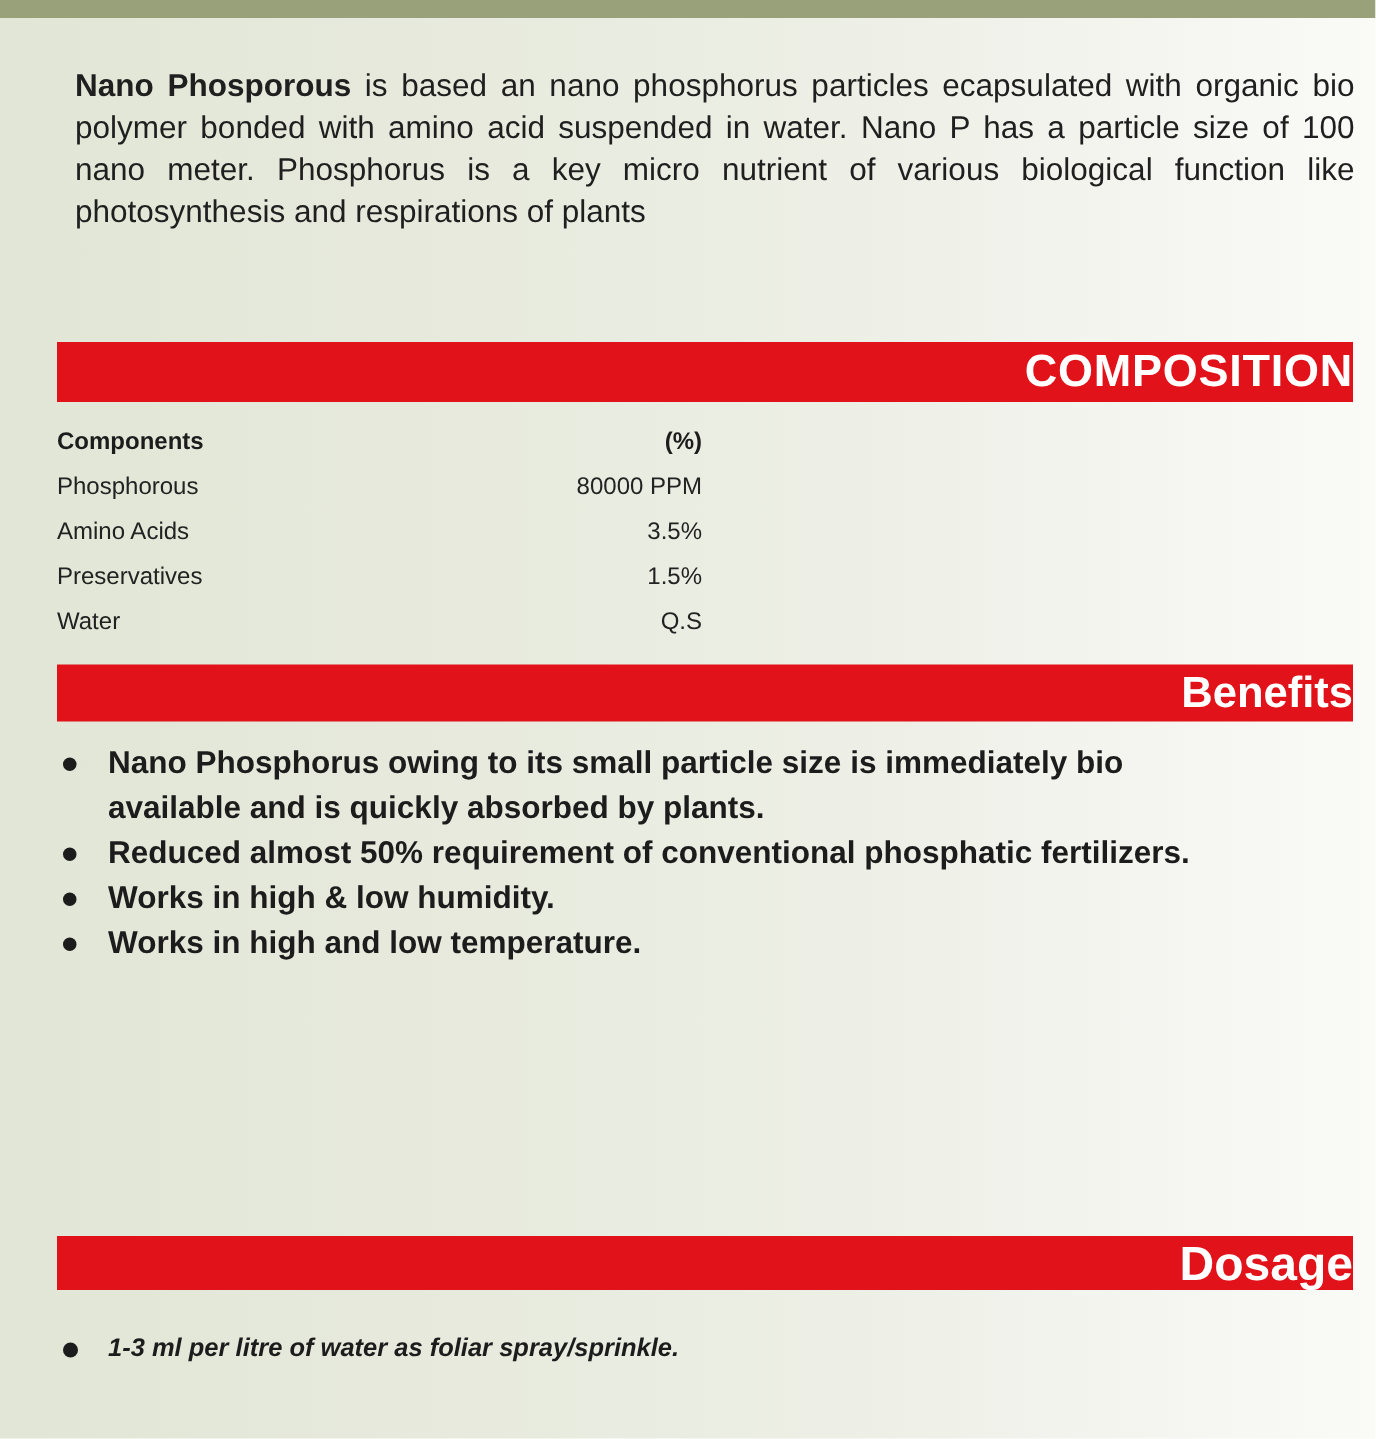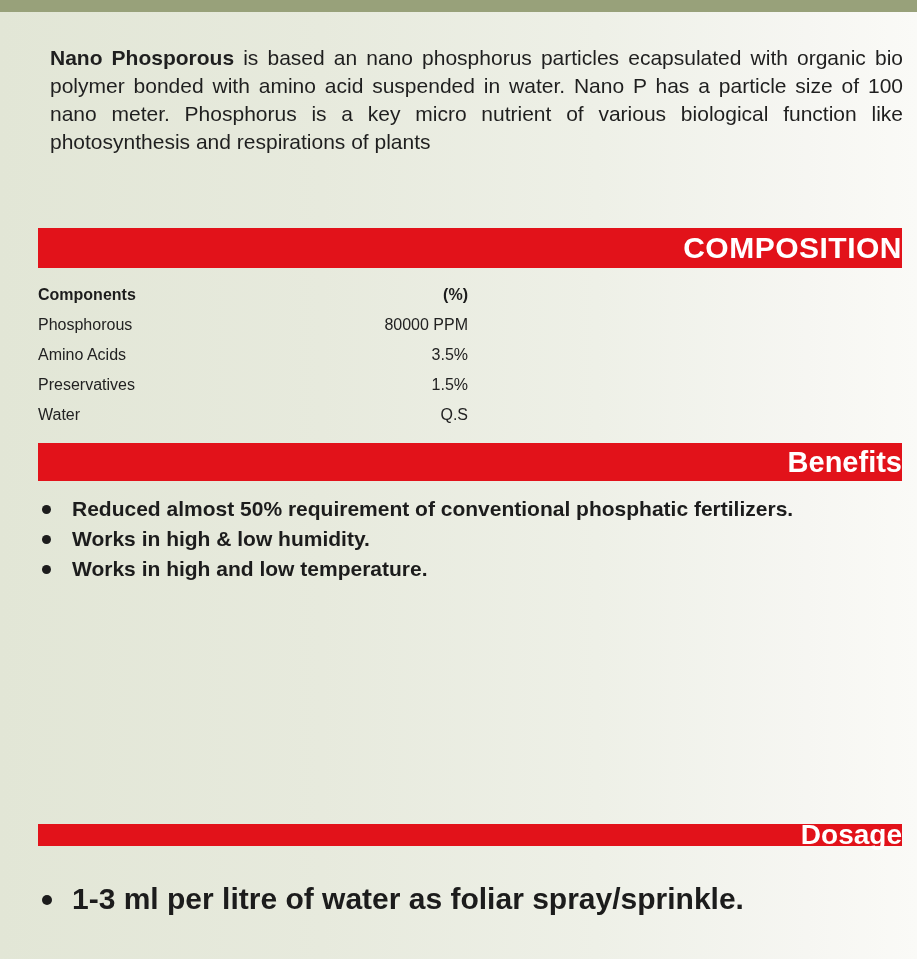--- a/index.html
+++ b/index.html
@@ -51,22 +51,22 @@
     font-size: 30px;
     letter-spacing: 0.5px;
   }
   .banner-benefits {
     top: 443px;
     height: 38px;
     font-size: 29px;
   }
   .banner-dosage {
     top: 824px;
-    height: 22px;
-    font-size: 28px;
+    height: 36px;
+    font-size: 32px;
   }
   .comp-table {
     position: absolute;
     top: 280px;
     left: 38px;
     width: 430px;
     font-size: 16px;
   }
   .trow {
     display: flex;
@@ -90,22 +90,23 @@
     padding-left: 34px;
     font-weight: bold;
     color: #1c1c1c;
   }
   .benefits-list .bullet-item {
     font-size: 21px;
     line-height: 30px;
     width: 750px;
   }
   .dosage-list .bullet-item {
-    font-size: 30px;
+    font-size: 17px;
     line-height: 34px;
+    font-style: italic;
   }
   .dot {
     position: absolute;
     left: 4px;
     top: 11px;
     width: 9px;
     height: 9px;
     border-radius: 50%;
     background: #1c1c1c;
   }
@@ -147,20 +148,24 @@
     </div>
   </div>
 
   <div class="banner banner-benefits">
     <span>Benefits</span>
   </div>
 
   <ul class="bullet-list benefits-list">
     <li class="bullet-item">
       <span class="dot"></span>
+      <span>Nano Phosphorus owing to its small particle size is immediately bio available and is quickly absorbed by plants.</span>
+    </li>
+    <li class="bullet-item">
+      <span class="dot"></span>
       <span>Reduced almost 50% requirement of conventional phosphatic fertilizers.</span>
     </li>
     <li class="bullet-item">
       <span class="dot"></span>
       <span>Works in high &amp; low humidity.</span>
     </li>
     <li class="bullet-item">
       <span class="dot"></span>
       <span>Works in high and low temperature.</span>
     </li>

